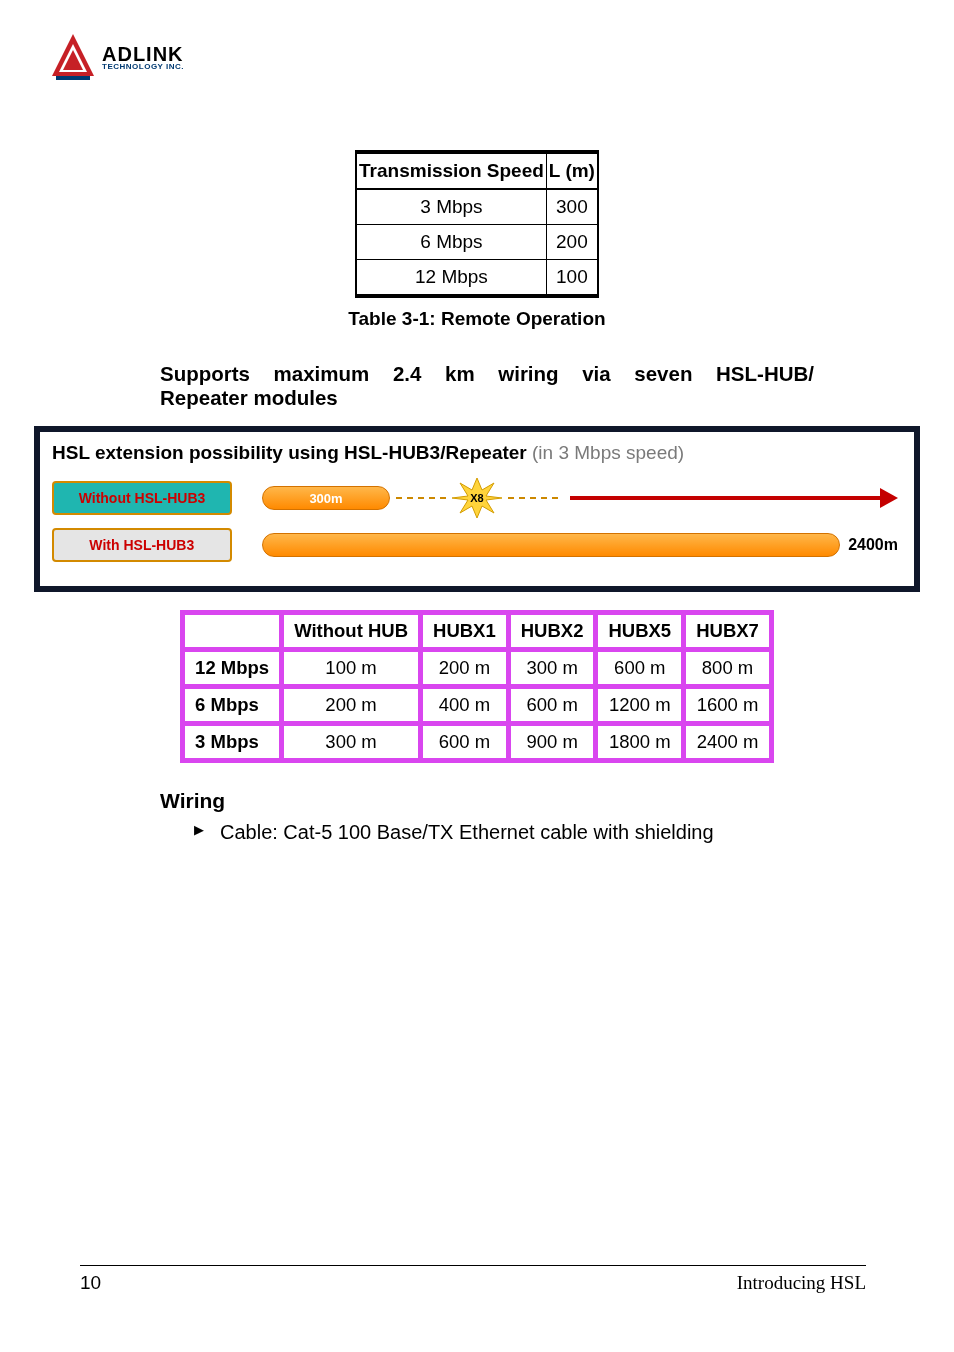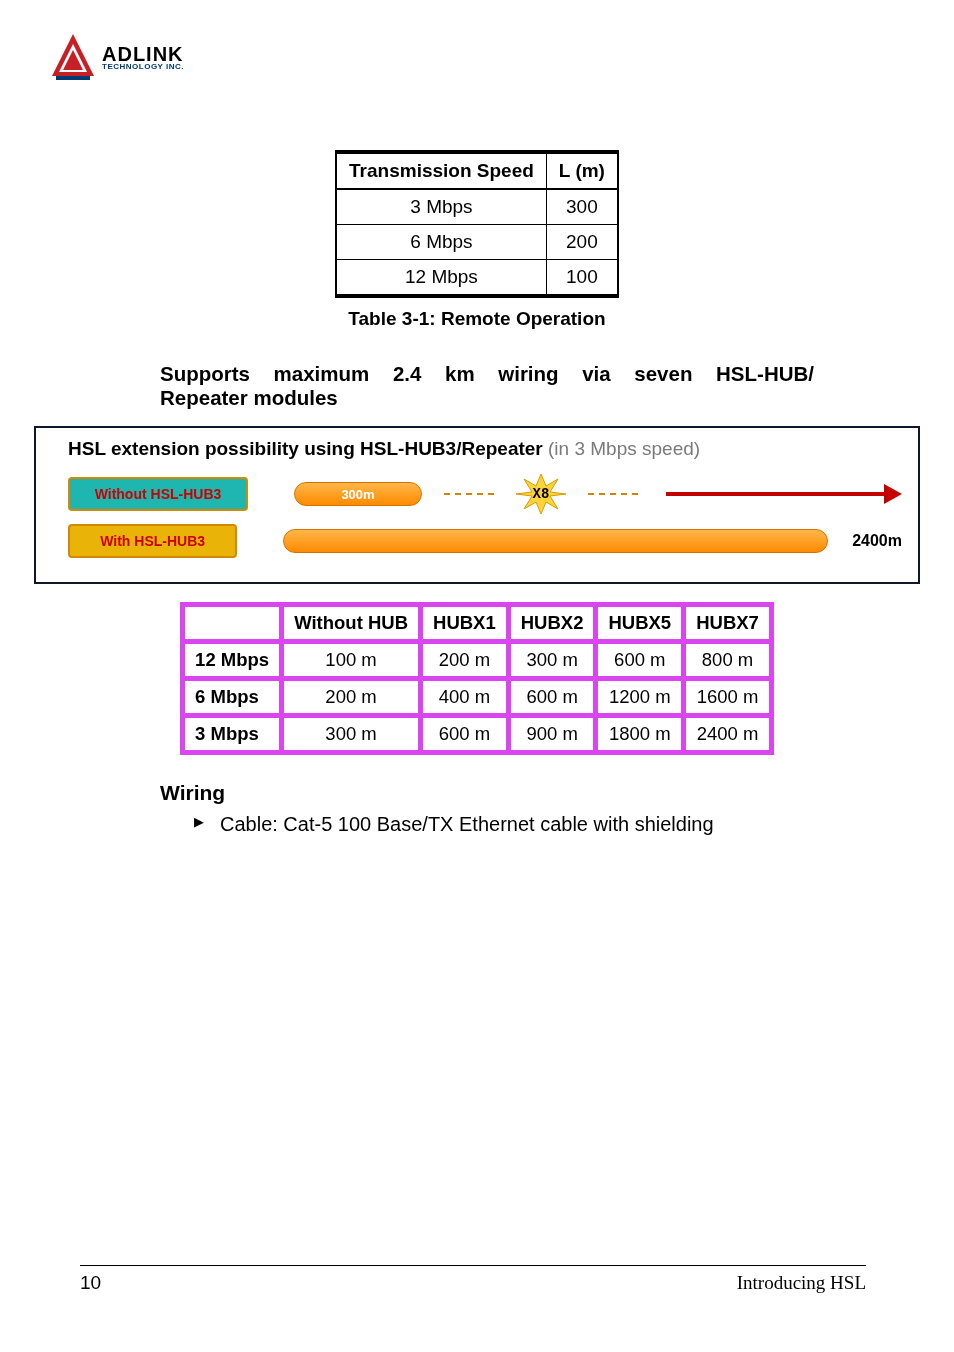--- a/index.html
+++ b/index.html
@@ -51,21 +51,21 @@
   .table1-wrap { display: flex; justify-content: center; }
   table.t1 {
     border-collapse: collapse;
     border-top: 4px solid #000;
     border-bottom: 4px solid #000;
     border-left: 2px solid #000;
     border-right: 2px solid #000;
   }
   table.t1 th, table.t1 td {
     border: 1px solid #000;
-    padding: 6px 12px;
+    padding: 6px 2px;
     text-align: center;
     font-size: 19px;
   }
   table.t1 th { font-weight: 700; border-bottom: 2px solid #000; }
   .caption1 {
     text-align: center;
     font-weight: 700;
     font-size: 19px;
     margin-top: 10px;
   }
@@ -76,41 +76,41 @@
     margin: 32px 140px 16px 160px;
     text-align: justify;
     text-align-last: left;
   }
   .heading2-line1 { display: block; text-align: justify; text-align-last: justify; margin-top: 24px; }
   .heading2-line2 { display: block; text-align: center; }
 
   
   .diagram {
     margin: 0 34px 18px 34px;
-    border: 2px solid #0f172a;
-    padding: 10px 16px 14px 32px;
+    border: 6px solid #0f172a;
+    padding: 10px 16px 14px 12px;
     font-family: Verdana, Arial, sans-serif;
   }
   .diag-title { font-size: 19px; color: #000; margin-bottom: 14px; }
   .diag-title .b { font-weight: 700; }
   .diag-title .g { color: #7a7a7a; }
-  .row { display: flex; align-items: center; margin: 10px 0; gap: 16px; }
+  .row { display: flex; align-items: center; margin: 10px 0; }
   .pill {
     border: 2px solid #d38a00;
     border-radius: 4px;
     height: 34px;
     width: 180px;
     display: flex;
     align-items: center;
     justify-content: center;
     font-weight: 700;
     font-size: 14px;
   }
   .pill.teal { background: #1fb6b0; color: #cc0000; }
-  .pill.yellow { background: #eab308; color: #cc0000; }
+  .pill.yellow { background: #e5e5e5; color: #cc0000; }
   .bar {
     height: 24px;
     border-radius: 12px;
     background: linear-gradient(#ffb74a, #ff8a00);
     border: 1px solid #d37200;
     position: relative;
   }
   .bar.short { width: 128px; margin-left: 30px; }
   .bar.long { width: 580px; margin-left: 30px; }
   .bar .dist {
@@ -126,21 +126,21 @@
     height: 0;
     border-top: 2px dashed #cc8800;
     flex: 0 0 50px;
     margin: 0 6px;
   }
   .burst {
     width: 50px; height: 40px; position: relative; flex: 0 0 50px;
     display:flex;align-items:center;justify-content:center;
   }
   .burst svg { position: absolute; top:0;left:0; }
-  .burst-label { position: relative; z-index: 2; font-size: 14px; font-weight: 700; color:#000;font-family:Liberation Mono, monospace; }
+  .burst-label { position: relative; z-index: 2; font-size: 11px; font-weight: 700; color:#000; }
   .arrow-wrap { display:flex; align-items:center; flex: 1; }
   .arrow-line { height:4px; background:#c40000; flex:1; margin-left:6px; }
   .arrow-head { width:0;height:0; border-top:10px solid transparent; border-bottom:10px solid transparent; border-left:18px solid #c40000; }
   .end-label { font-weight:700; font-size:16px; margin-left:8px; }
 
   
   .table2-wrap { display:flex; justify-content:center; margin-top: 6px; }
   table.t2 { border-collapse: collapse; }
   table.t2 th, table.t2 td {
     border: 5px solid #d946ef;

